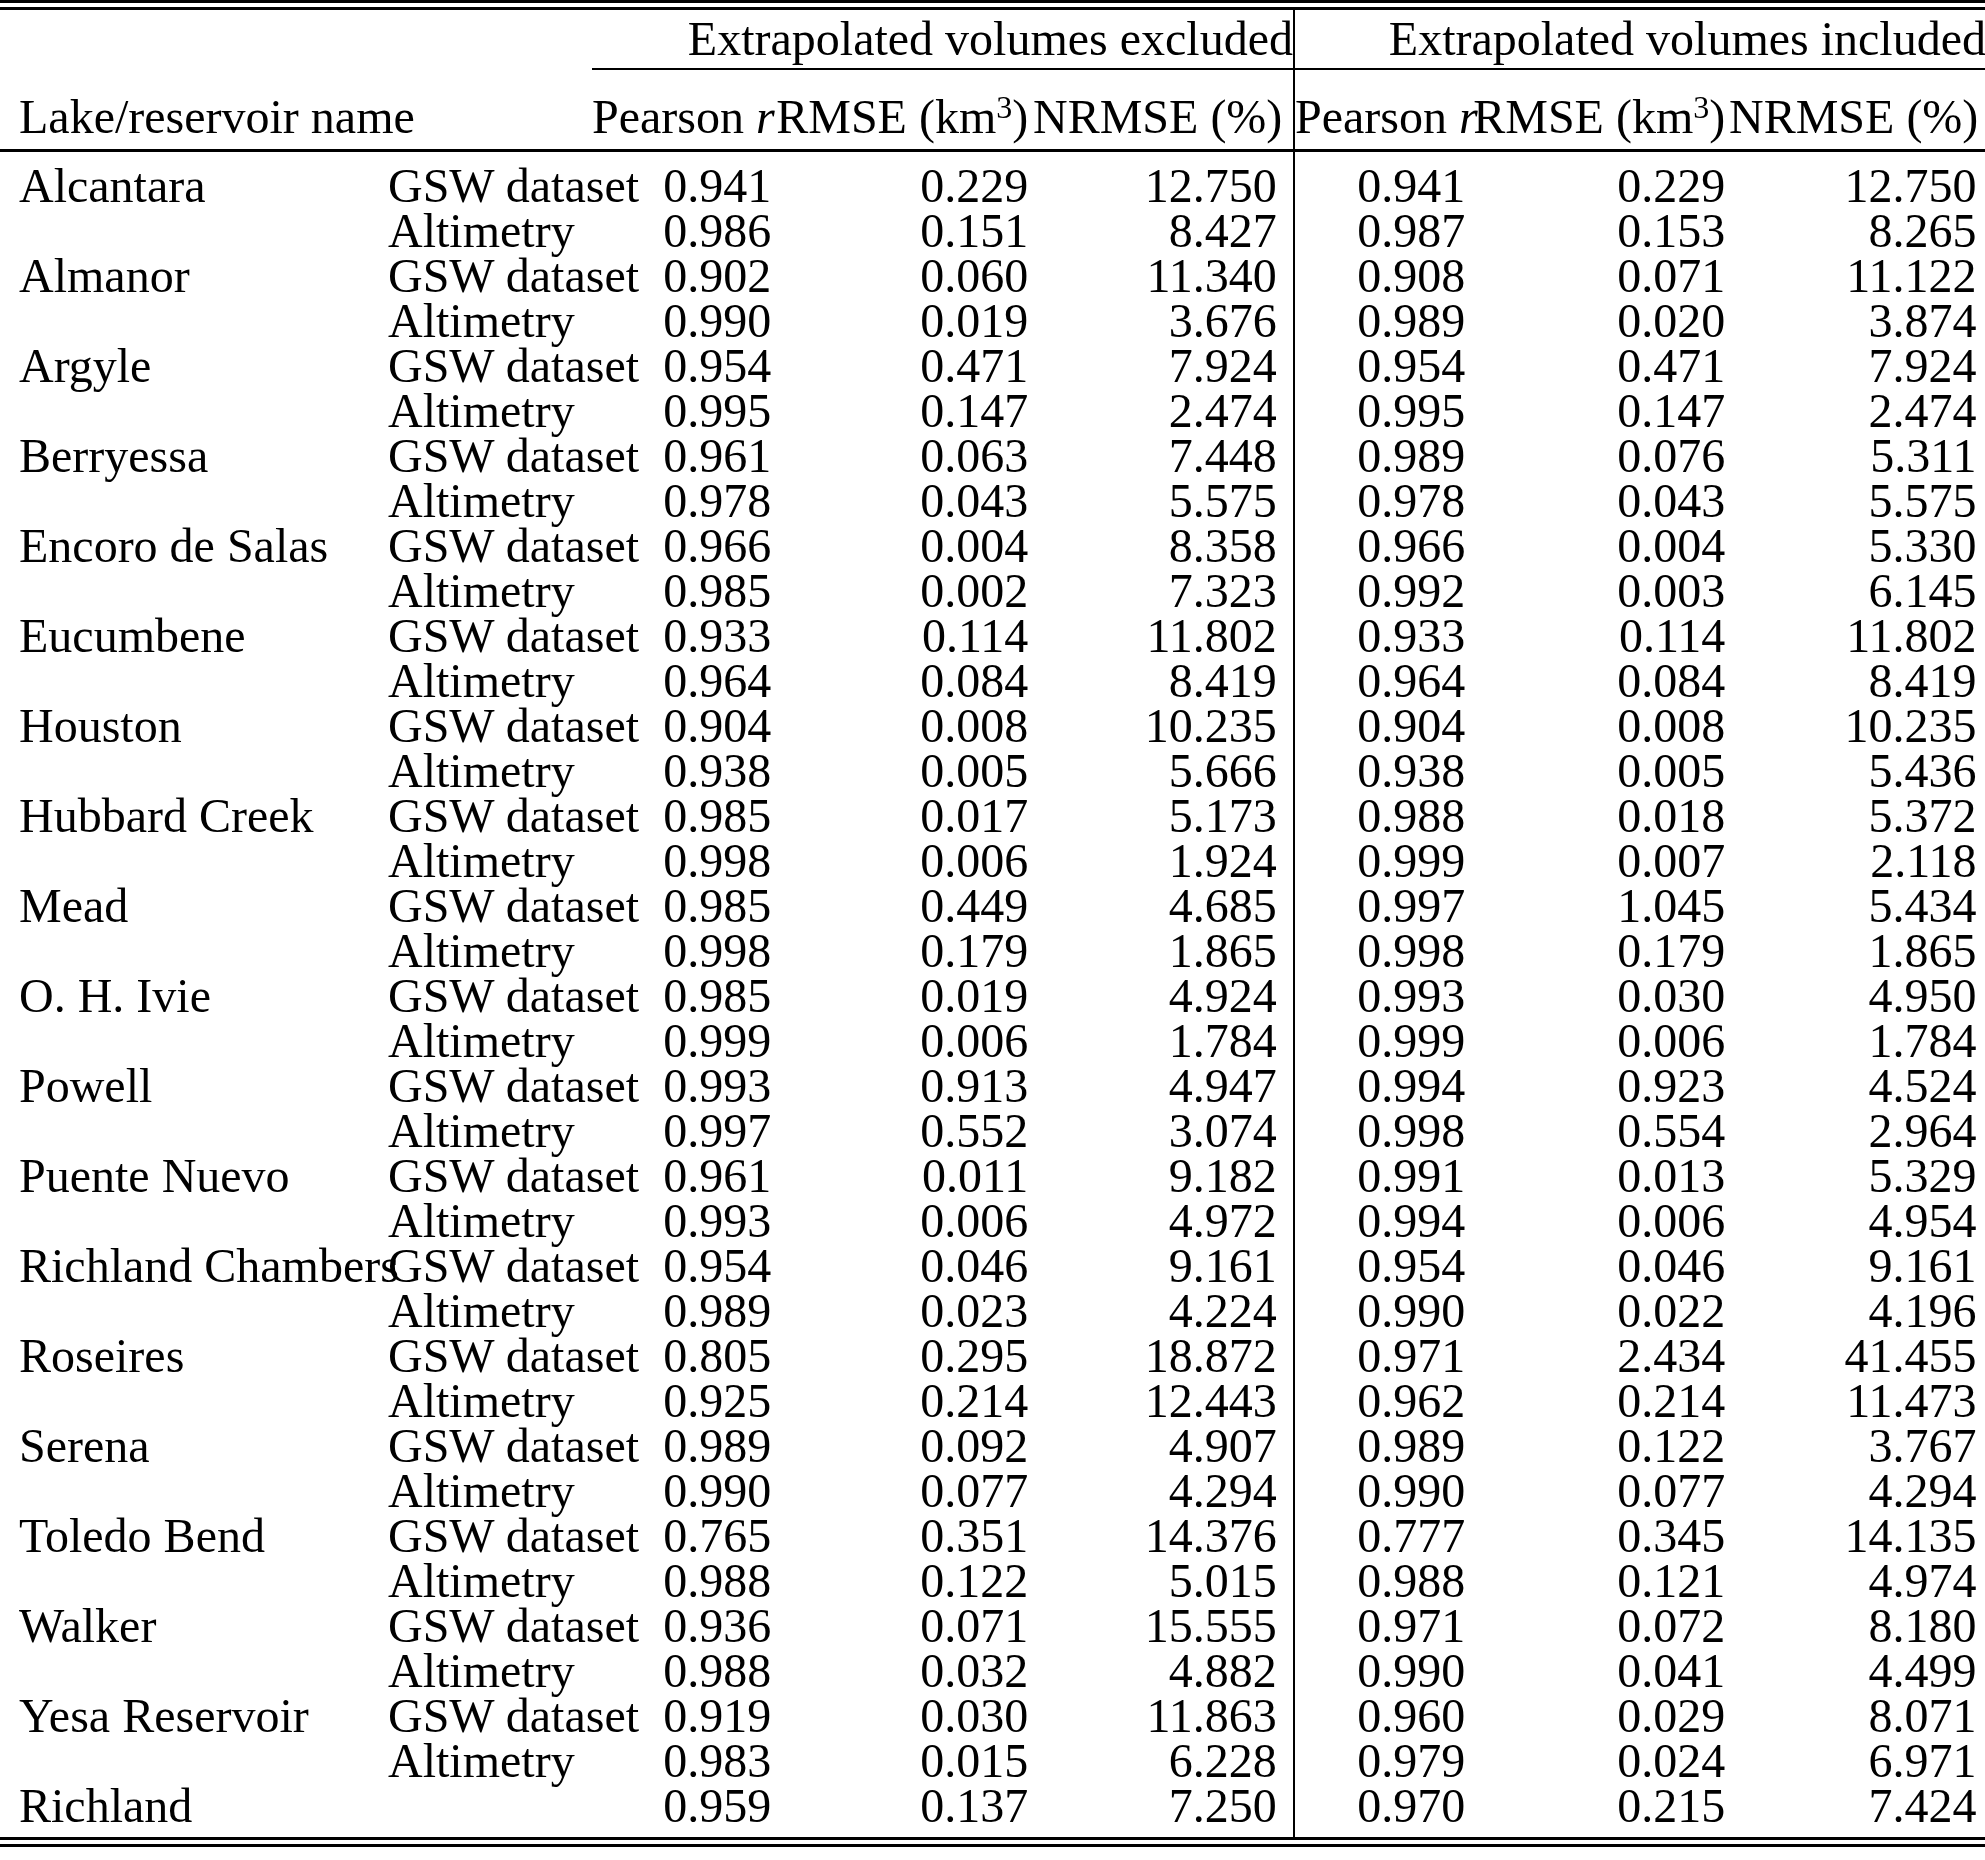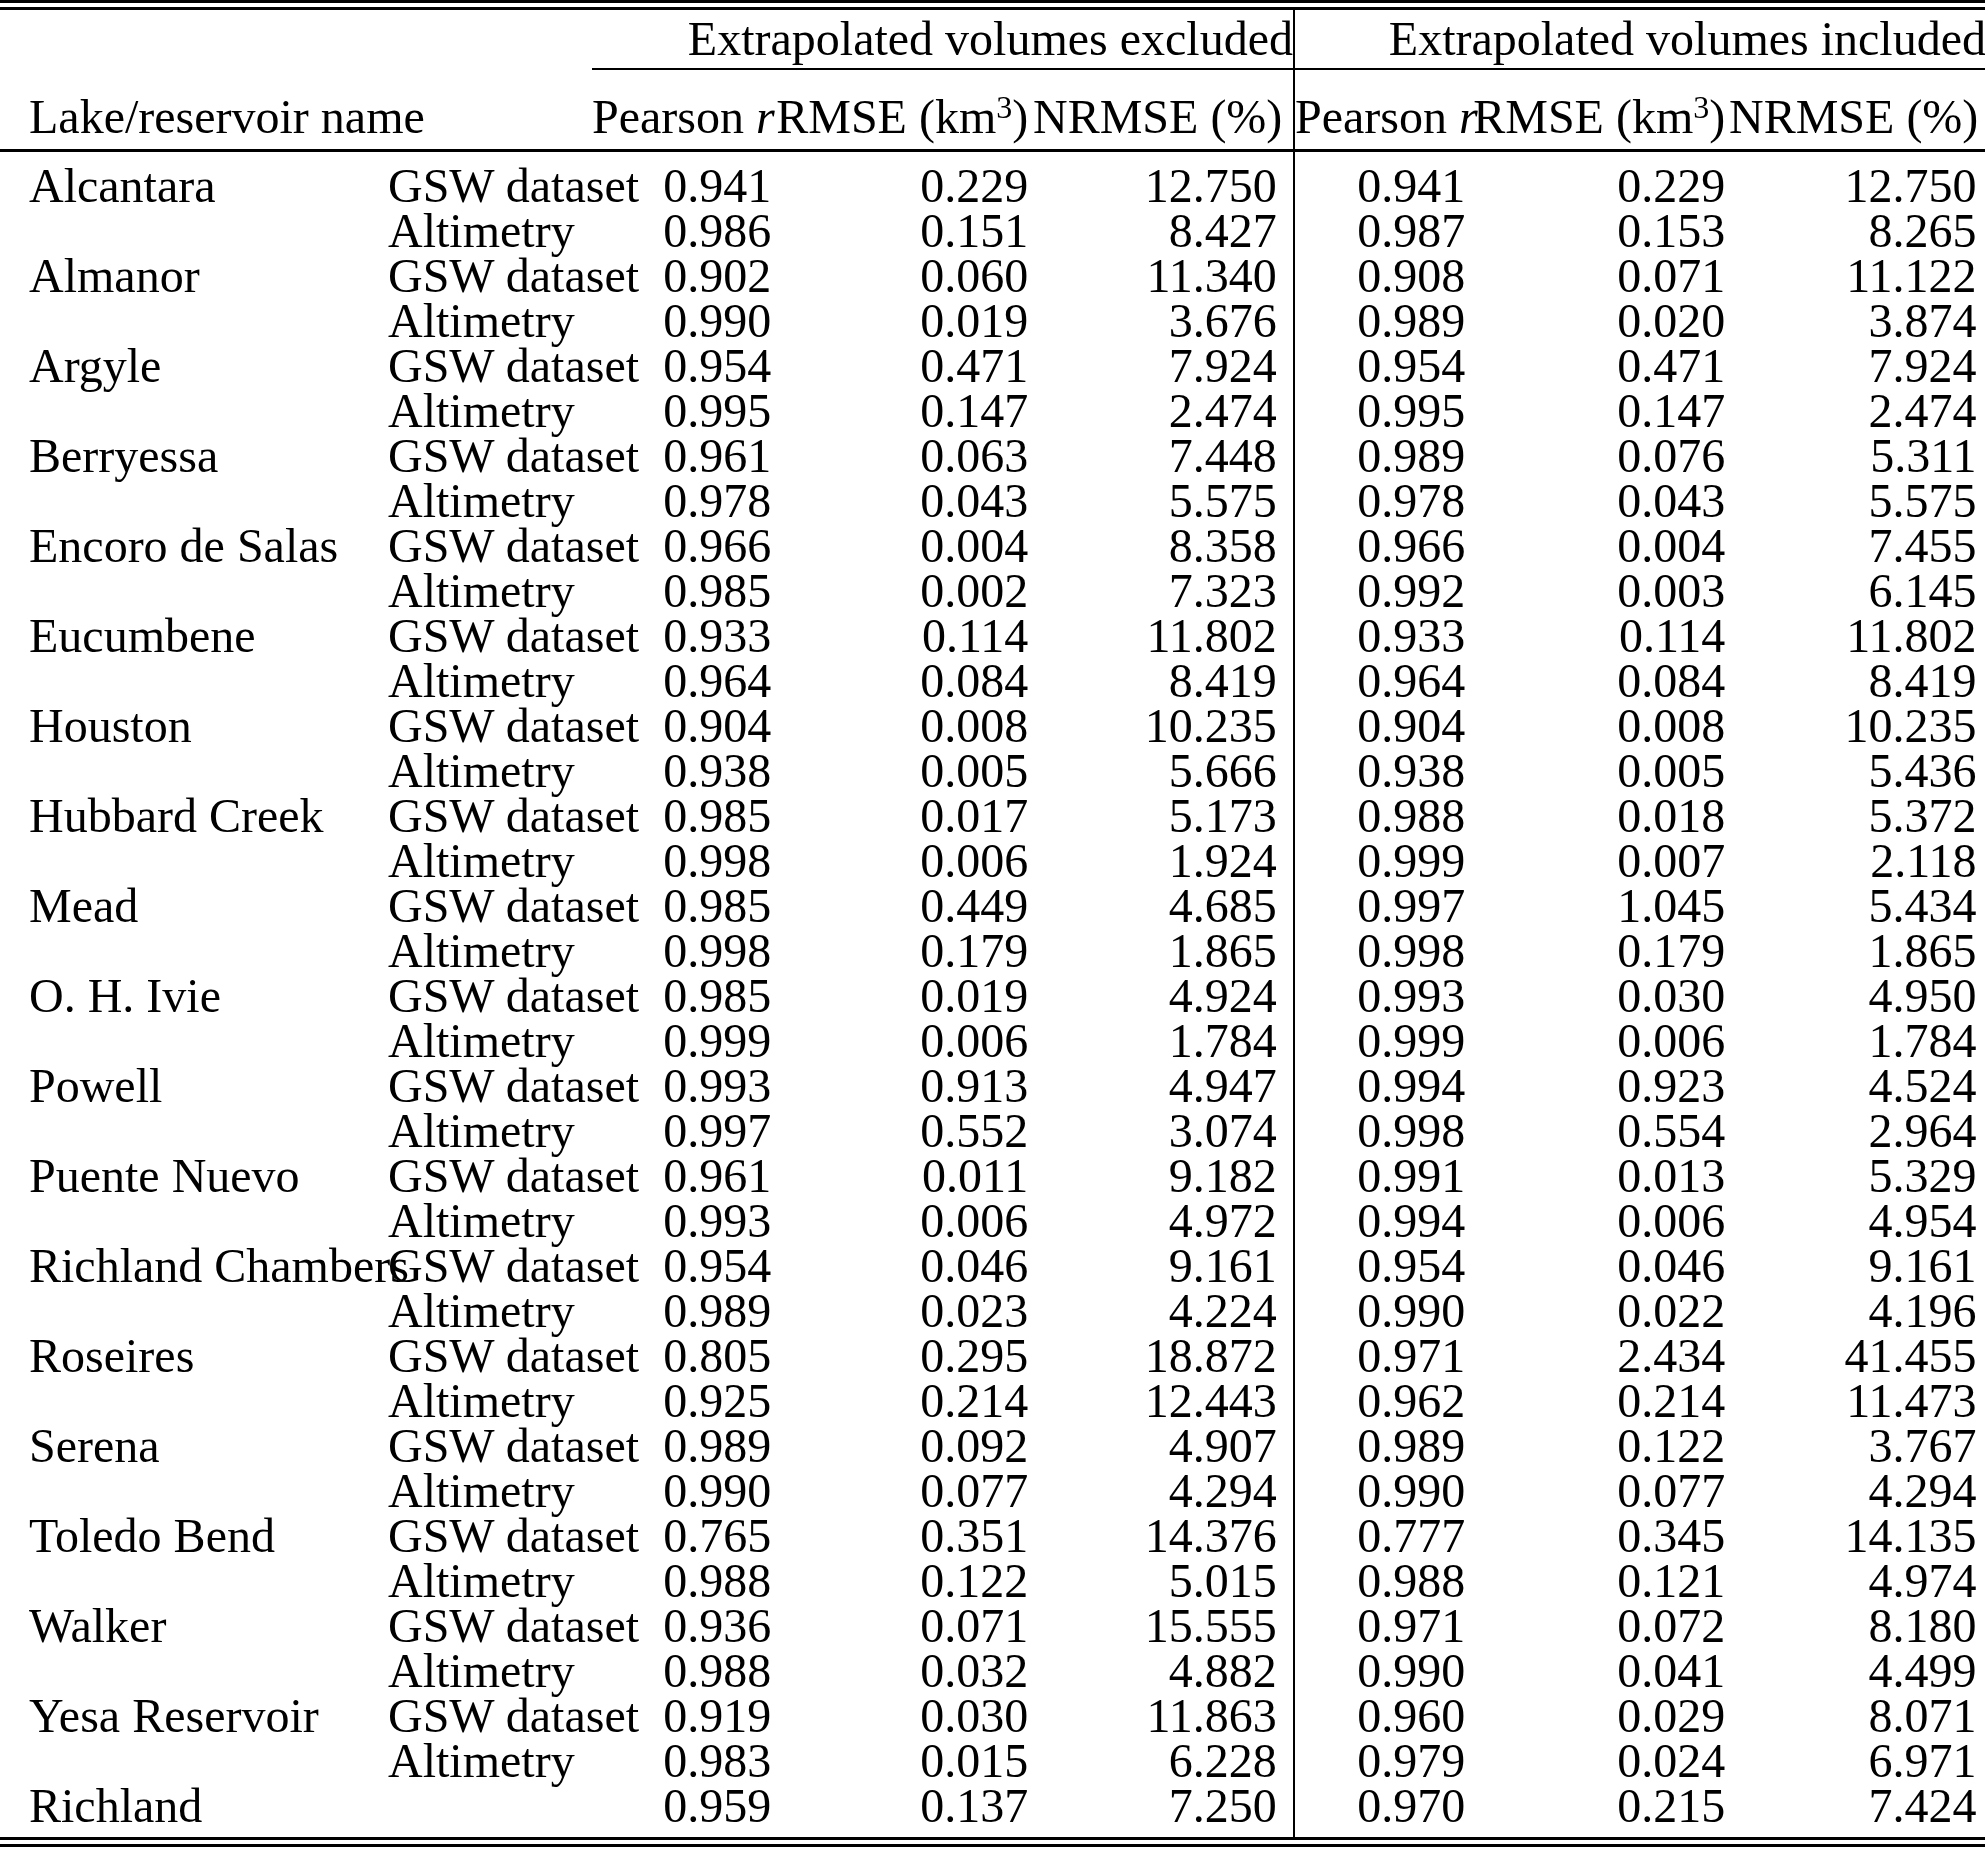--- a/index.html
+++ b/index.html
@@ -42,21 +42,21 @@
   
   tr.sub th {
     height: 71px;
     vertical-align: bottom;
     padding-bottom: 7.7px;
     line-height: 48px;
     border-bottom: 3.8px solid #000;
   }
   .left {
     text-align: left;
-    padding-left: 29px;
+    padding-left: 19px;
   }
   .num { text-align: right; }
   .pr3 { padding-right: 3.8px; }
   .pr4 { padding-right: 4.8px; }
   .pr5 { padding-right: 16.3px; }
   .pr6 { padding-right: 4.8px; }
   .pr7 { padding-right: 3.8px; }
   .pr8 { padding-right: 9.6px; }
   .divl { border-left: 2.9px solid #000; }
   tbody td {
@@ -188,21 +188,21 @@
         <td class="num pr8">5.575</td>
       </tr>
       <tr>
         <td class="left">Encoro de Salas</td>
         <td class="c2">GSW dataset</td>
         <td class="num pr3">0.966</td>
         <td class="num pr4">0.004</td>
         <td class="num pr5">8.358</td>
         <td class="num pr6 divl">0.966</td>
         <td class="num pr7">0.004</td>
-        <td class="num pr8">7.455</td>
+        <td class="num pr8">5.330</td>
       </tr>
       <tr>
         <td class="left"></td>
         <td class="c2">Altimetry</td>
         <td class="num pr3">0.985</td>
         <td class="num pr4">0.002</td>
         <td class="num pr5">7.323</td>
         <td class="num pr6 divl">0.992</td>
         <td class="num pr7">0.003</td>
         <td class="num pr8">6.145</td>

